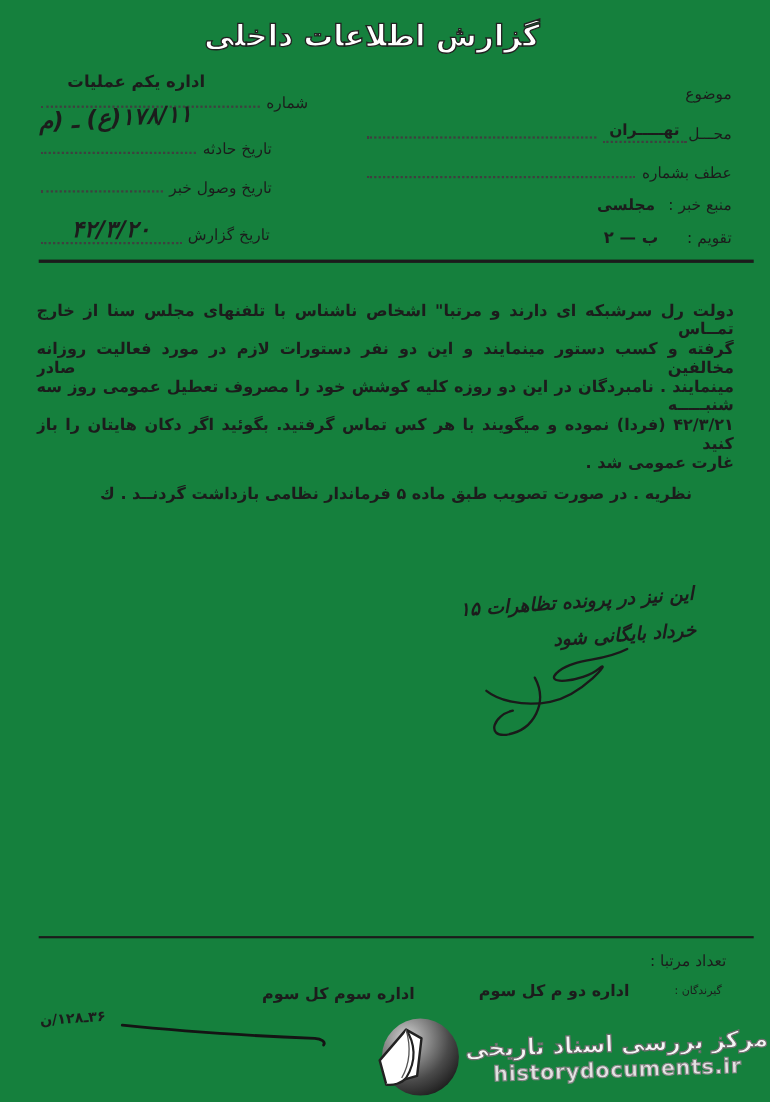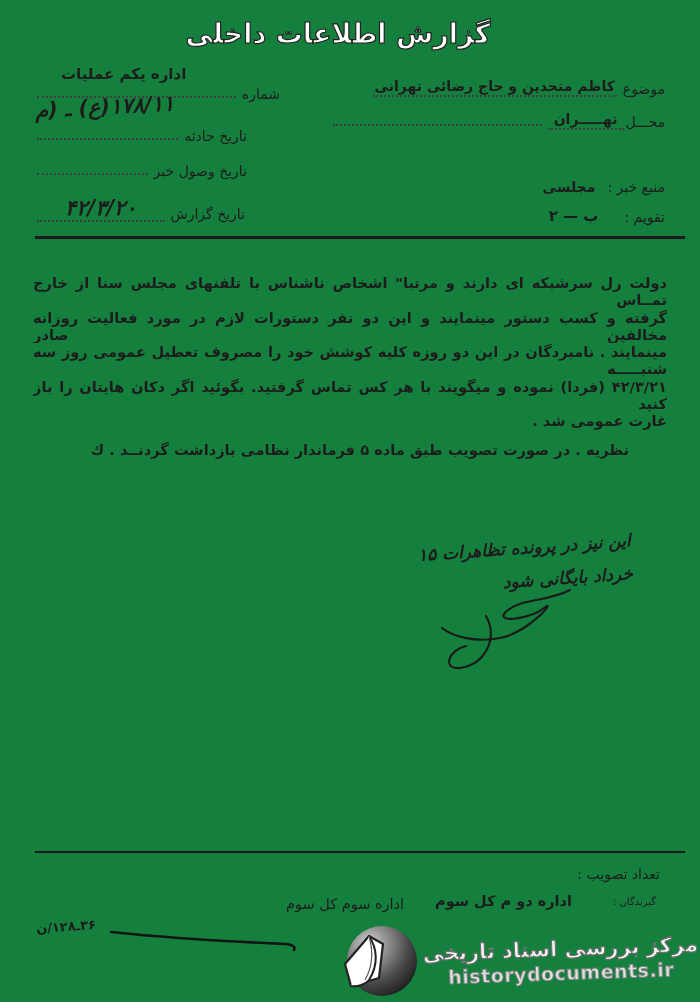--- a/index.html
+++ b/index.html
@@ -61,21 +61,21 @@
   .note {
     position:absolute; top:541px; right:68px; width:310px;
     transform:rotate(-4deg); font-size:17px; text-align:right;
   }
   .note .n2 { margin-top:13px; padding-left:70px; }
   .sig-svg { position:absolute; top:572px; right:118px; }
   
   .copies { position:absolute; top:866px; right:40px; font-size:14px; }
   .recips { position:absolute; top:896px; right:44px; font-size:10px; }
   .recip1 { position:absolute; top:893px; right:128px; font-size:14.5px; font-weight:700; }
-  .recip2 { position:absolute; top:896px; left:238px; font-size:14.5px; font-weight:400;margin-left:48px; }
+  .recip2 { position:absolute; top:896px; left:238px; font-size:14.5px; font-weight:700; }
   .fileref { position:absolute; top:919px; left:36px; font-size:13px; transform:rotate(-4deg); font-weight:600; }
   .stroke-svg { position:absolute; top:926px; left:108px; }
   
   .watermark {
     position:absolute; top:922px; right:2px; display:flex;
     align-items:center; gap:4px;
   }
   .wm-text { text-align:center; transform:rotate(-2deg); direction:rtl; }
   .wm-fa {
     font-size:21px; font-weight:700; color:#f5f5f5;
@@ -117,25 +117,28 @@
     </div>
     <div class="hrow row-report">
       <span>تاریخ گزارش</span>
       <span class="date-hand hand">۴۲/۳/۲۰</span>
     </div>
   </div>
 
   <div class="hdr-right">
     <div class="rrow row-subject">
       <span>موضوع</span>
-      <span class="val">کاظم متحدین و حاج رضائی تهرانی</span>
     </div>
     <div class="rrow row-location">
       <span>محـــل</span>
       <span class="val">تهـــــران</span>
+      <span class="dots"></span>
+    </div>
+    <div class="rrow row-reference">
+      <span>عطف بشماره</span>
       <span class="dots"></span>
     </div>
     <div class="rrow row-source">
       <span>منبع خبر :</span>
       <span class="val">مجلسی</span>
     </div>
     <div class="rrow row-eval">
       <span>تقویم :</span>
       <span class="val">ب — ۲</span>
     </div>
@@ -156,21 +159,21 @@
     <div class="n1">این نیز در پرونده تظاهرات ۱۵</div>
     <div class="n2">خرداد بایگانی شود</div>
   </div>
   <svg class="sig-svg" width="170" height="100" viewBox="0 0 170 100">
     <path d="M158,18 C135,30 112,26 96,38 C78,52 118,48 132,36 C146,25 118,60 88,66 C62,71 40,64 30,56" fill="none" stroke="#1a1a1a" stroke-width="2.1" stroke-linecap="round"></path>
     <path d="M74,44 C86,66 74,92 48,96 C30,98 36,78 54,74" fill="none" stroke="#1a1a1a" stroke-width="2.1" stroke-linecap="round"></path>
   </svg>
 
   <div class="divider divider-2"></div>
 
-  <div class="copies">تعداد تصویب :</div>
+  <div class="copies">تعداد مرتبا :</div>
   <div class="recips">گیرندگان :</div>
   <div class="recip1">اداره دو م کل سوم</div>
   <div class="recip2">اداره سوم کل سوم</div>
   <div class="fileref">۳۶ـ۱۲۸/ن</div>
   <svg class="stroke-svg" width="195" height="26" viewBox="0 0 195 26">
     <path d="M3,6 C60,12 130,16 178,18 C184,18.5 188,21 186,24" fill="none" stroke="#141414" stroke-width="2.6" stroke-linecap="round"></path>
   </svg>
 
   <div class="watermark">
     <div class="wm-text">

